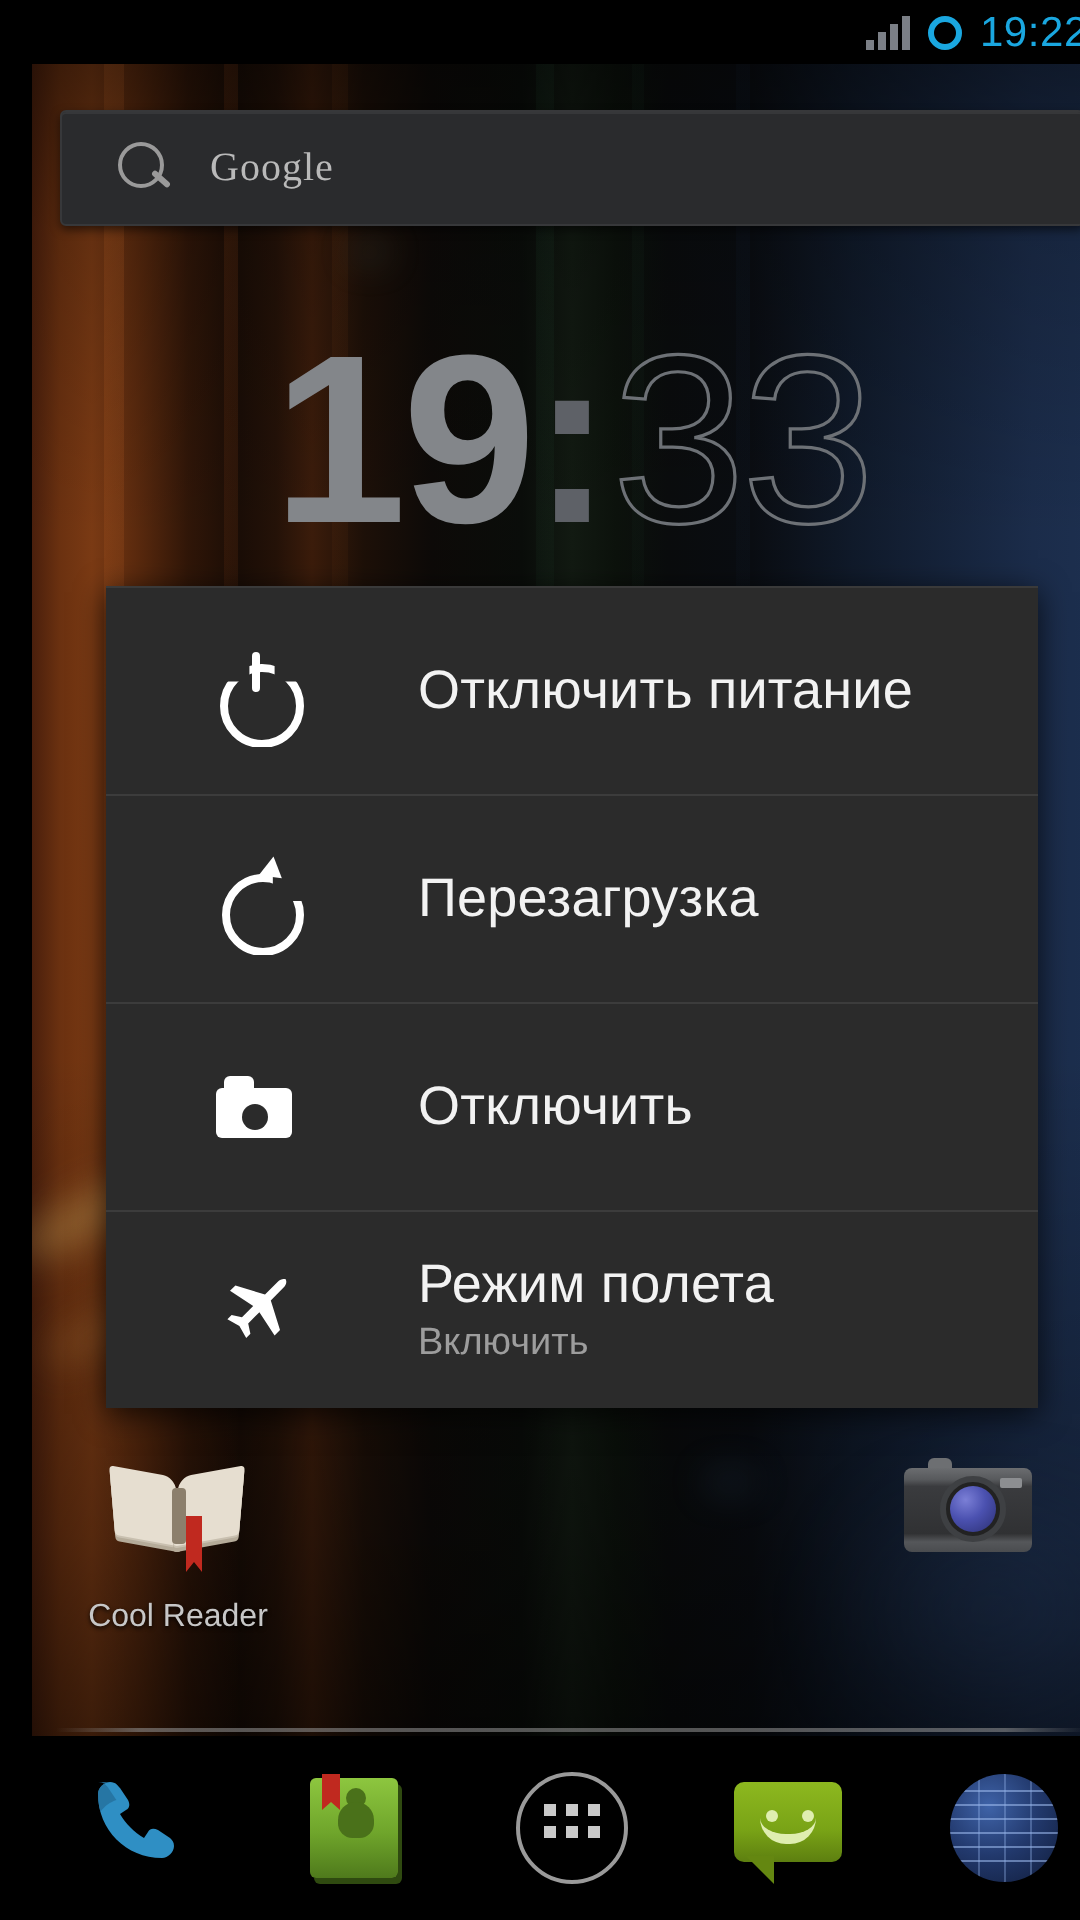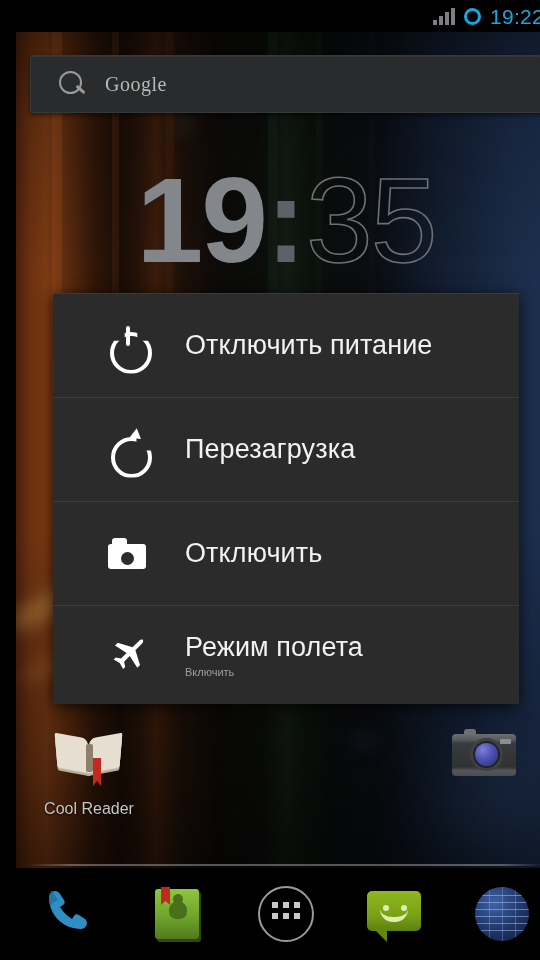--- a/index.html
+++ b/index.html
@@ -76,27 +76,27 @@
           -webkit-text-stroke:1.6px #6d7176; letter-spacing:-2px; }
 
   
   .bgtext { position:absolute; top:510px; width:540px; text-align:center; font-size:15px;
             color:#8d8d8d; opacity:.78; letter-spacing:.2px; }
 
   
   .dialog { position:absolute; left:37px; top:293px; width:466px;
             background:#2b2b2b; box-shadow:0 3px 14px rgba(0,0,0,.7);
             border-top:1px solid #3a3a3a; }
-  .dlg-item { position:relative; display:flex; align-items:center; height:104px; padding-left:54px; gap:36px;
+  .dlg-item { position:relative; display:flex; align-items:center; height:104px; padding-left:54px; gap:60px;
               border-bottom:1px solid #3c3c3c; }
   .dlg-item:last-child { border-bottom:none; height:98px; }
   .dlg-ico { width:42px; height:42px; flex:0 0 auto; position:relative; }
   .dlg-txt { display:flex; flex-direction:column; gap:3px; }
   .dlg-title { font-size:27px; color:#f2f2f2; font-weight:400; letter-spacing:.1px; }
-  .dlg-sub { font-size:11px; color:#9d9d9d; }
+  .dlg-sub { font-size:19px; color:#9d9d9d; }
 
   
   .ic-power::before { content:""; position:absolute; left:3px; top:7px; width:34px; height:34px;
                       border:4px solid #fff; border-radius:50%;
                       clip-path:polygon(0 22%,35% 22%,35% 0,65% 0,65% 22%,100% 22%,100% 100%,0 100%); }
   .ic-power::after { content:""; position:absolute; left:19px; top:1px; width:4px; height:20px;
                      background:#fff; border-radius:2px; }
   
   .ic-reboot::before { content:""; position:absolute; left:4px; top:8px; width:33px; height:33px;
                        border:4px solid #fff; border-radius:50%;
@@ -218,21 +218,21 @@
       <span class="sb-clock">19:22</span>
     </div>
   </div>
 
   <div class="searchbar">
     <span class="mag"></span>
     <span class="g-word" placeholder="Google">Google</span>
   </div>
 
   <div class="clockwidget">
-    <span class="ck-h">19</span><span class="ck-c">:</span><span class="ck-m">35</span>
+    <span class="ck-h">19</span><span class="ck-c">:</span><span class="ck-m">33</span>
   </div>
 
   <div class="dialog">
 
     <div class="dlg-item">
       <span class="dlg-ico ic-power"></span>
       <span class="dlg-txt">
         <span class="dlg-title">Отключить питание</span>
       </span>
     </div>

